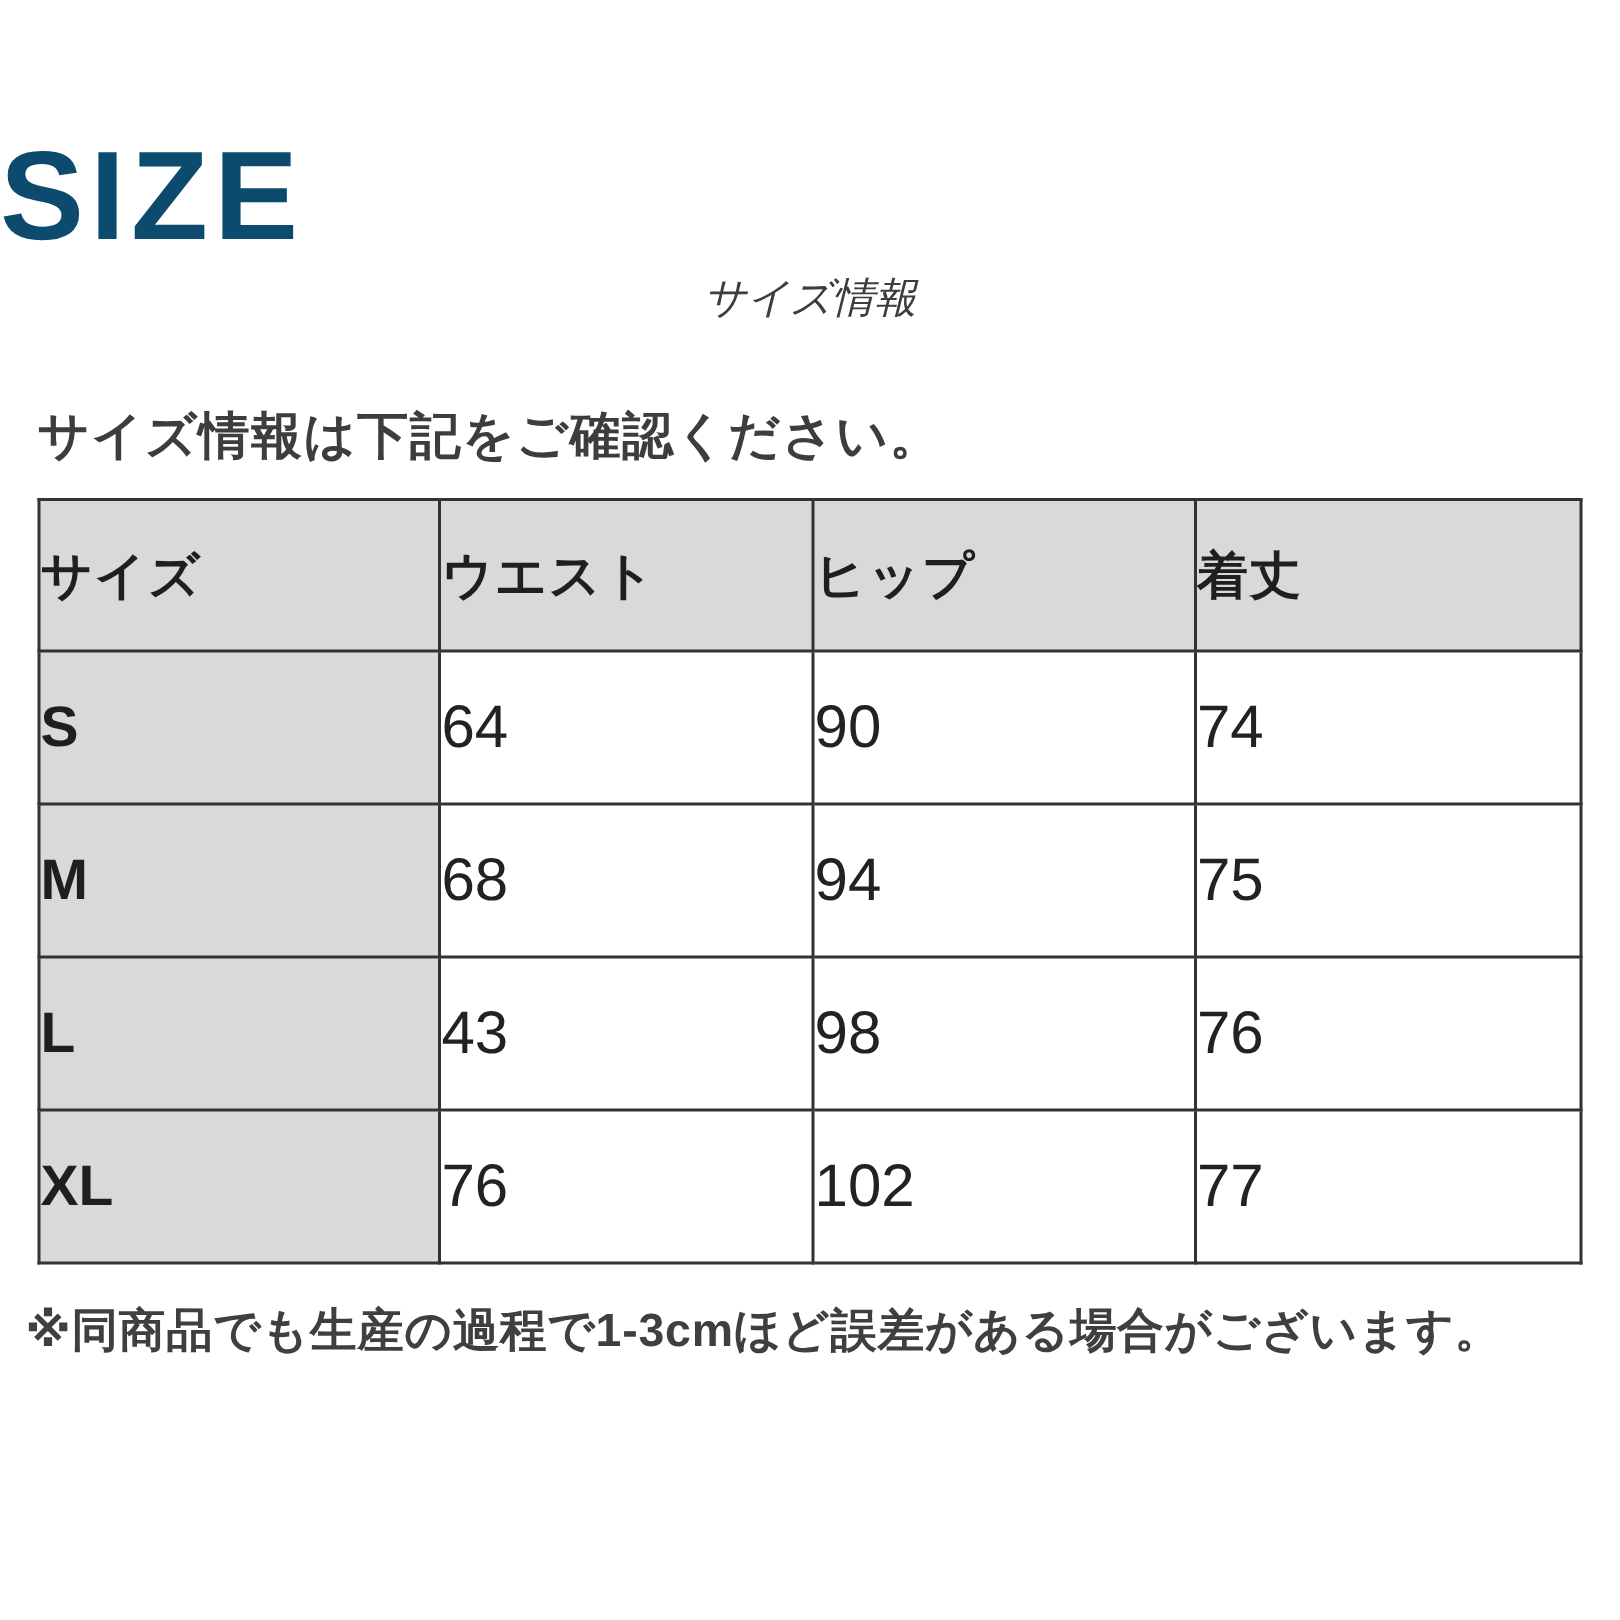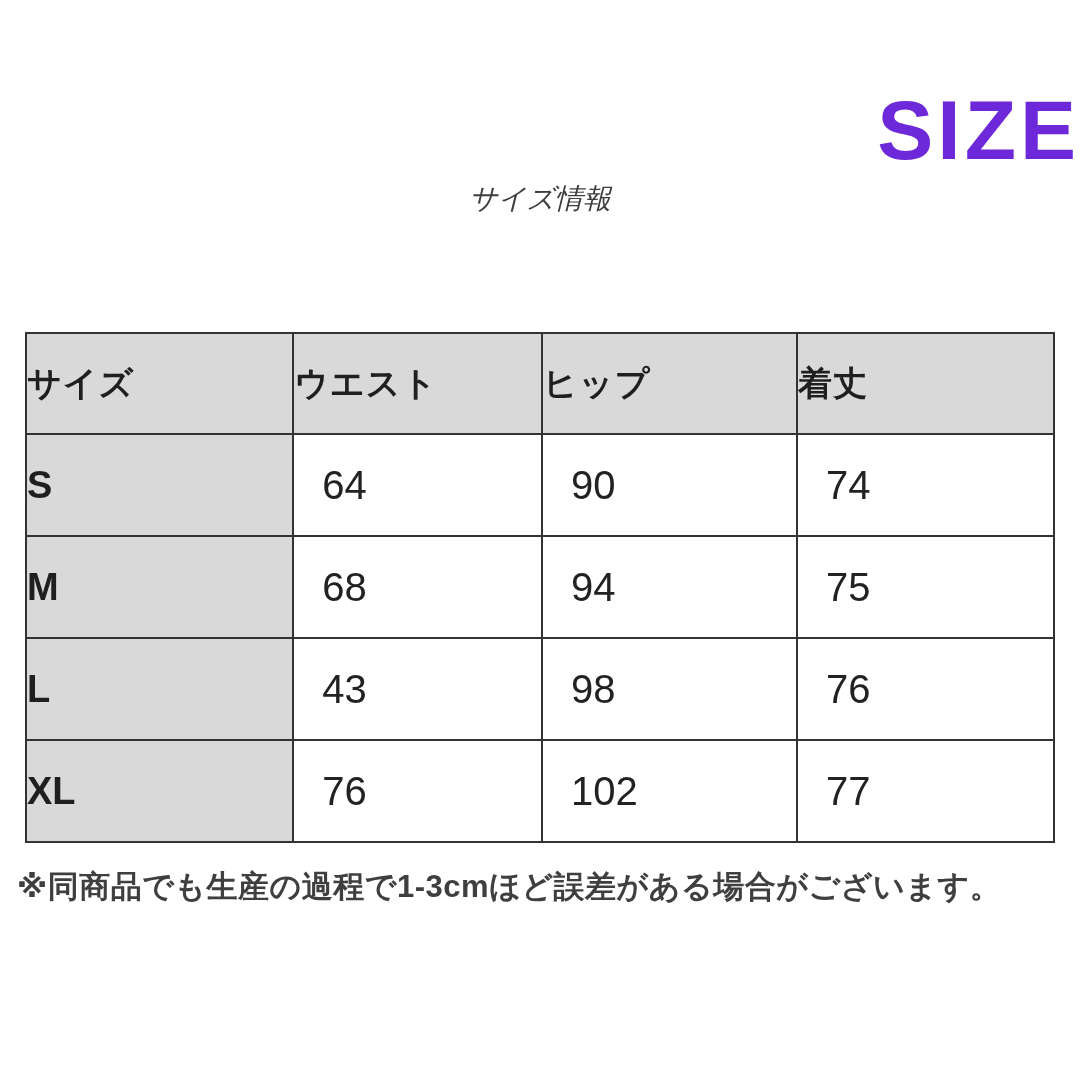--- a/index.html
+++ b/index.html
@@ -15,26 +15,26 @@
     font-family: "Liberation Sans", "DejaVu Sans", sans-serif;
     color: #3d3d3d;
     overflow: hidden;
   }
 
   .title {
     position: absolute;
     top: 88px;
     left: 0;
     width: 100%;
-    text-align: right;
+    text-align: left;
     font-size: 84px;
     line-height: 1.0;
     font-weight: 700;
     letter-spacing: 4px;
-    color: #6d28d9;
+    color: #0c4a6e;
   }
   .subtitle {
     position: absolute;
     top: 180px;
     left: 0;
     width: 100%;
     text-align: center;
     font-size: 28px;
     font-weight: 500;
     color: #3d3d3d;
@@ -79,21 +79,20 @@
     background: #d9d9d9;
     font-size: 38px;
     font-weight: 700;
     color: #1f1f1f;
   }
   table.size-table td.value-cell {
     background: #ffffff;
     font-size: 40px;
     font-weight: 400;
     color: #222222;
-    padding-left: 28px;
   }
 
   .col-size  { width: 26%; }
   .col-waist { width: 24.2%; }
   .col-hip   { width: 24.8%; }
   .col-len   { width: 25%; }
 
   .note {
     position: absolute;
     top: 866px;
@@ -105,20 +104,21 @@
   }
 </style>
 </head>
 <body>
 
 <div id="canvas">
 
   <div class="title">SIZE</div>
   <div class="subtitle">サイズ情報</div>
 
+  <div class="intro">サイズ情報は下記をご確認ください。</div>
 
   <table class="size-table">
     <colgroup>
       <col class="col-size">
         <col class="col-waist">
         <col class="col-hip">
         <col class="col-len">
     </colgroup>
     <thead>
       <tr>

